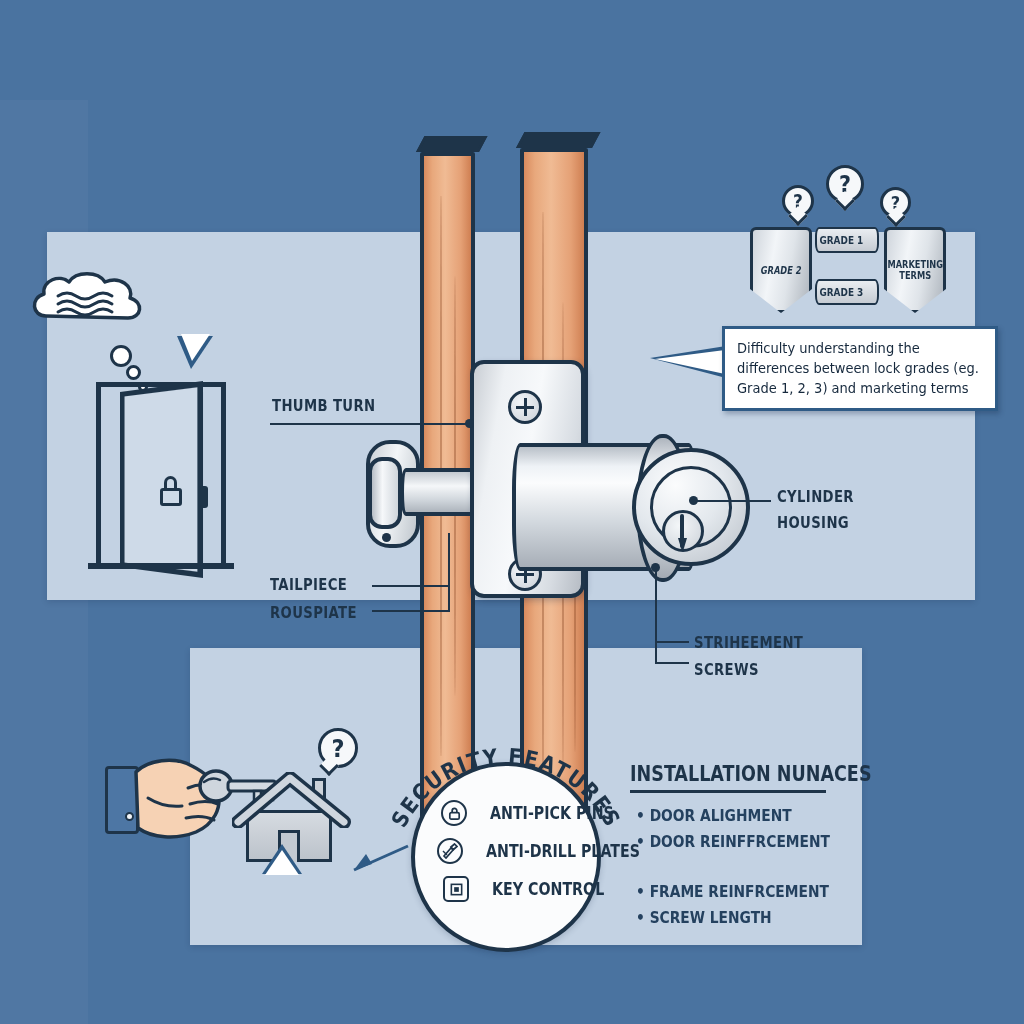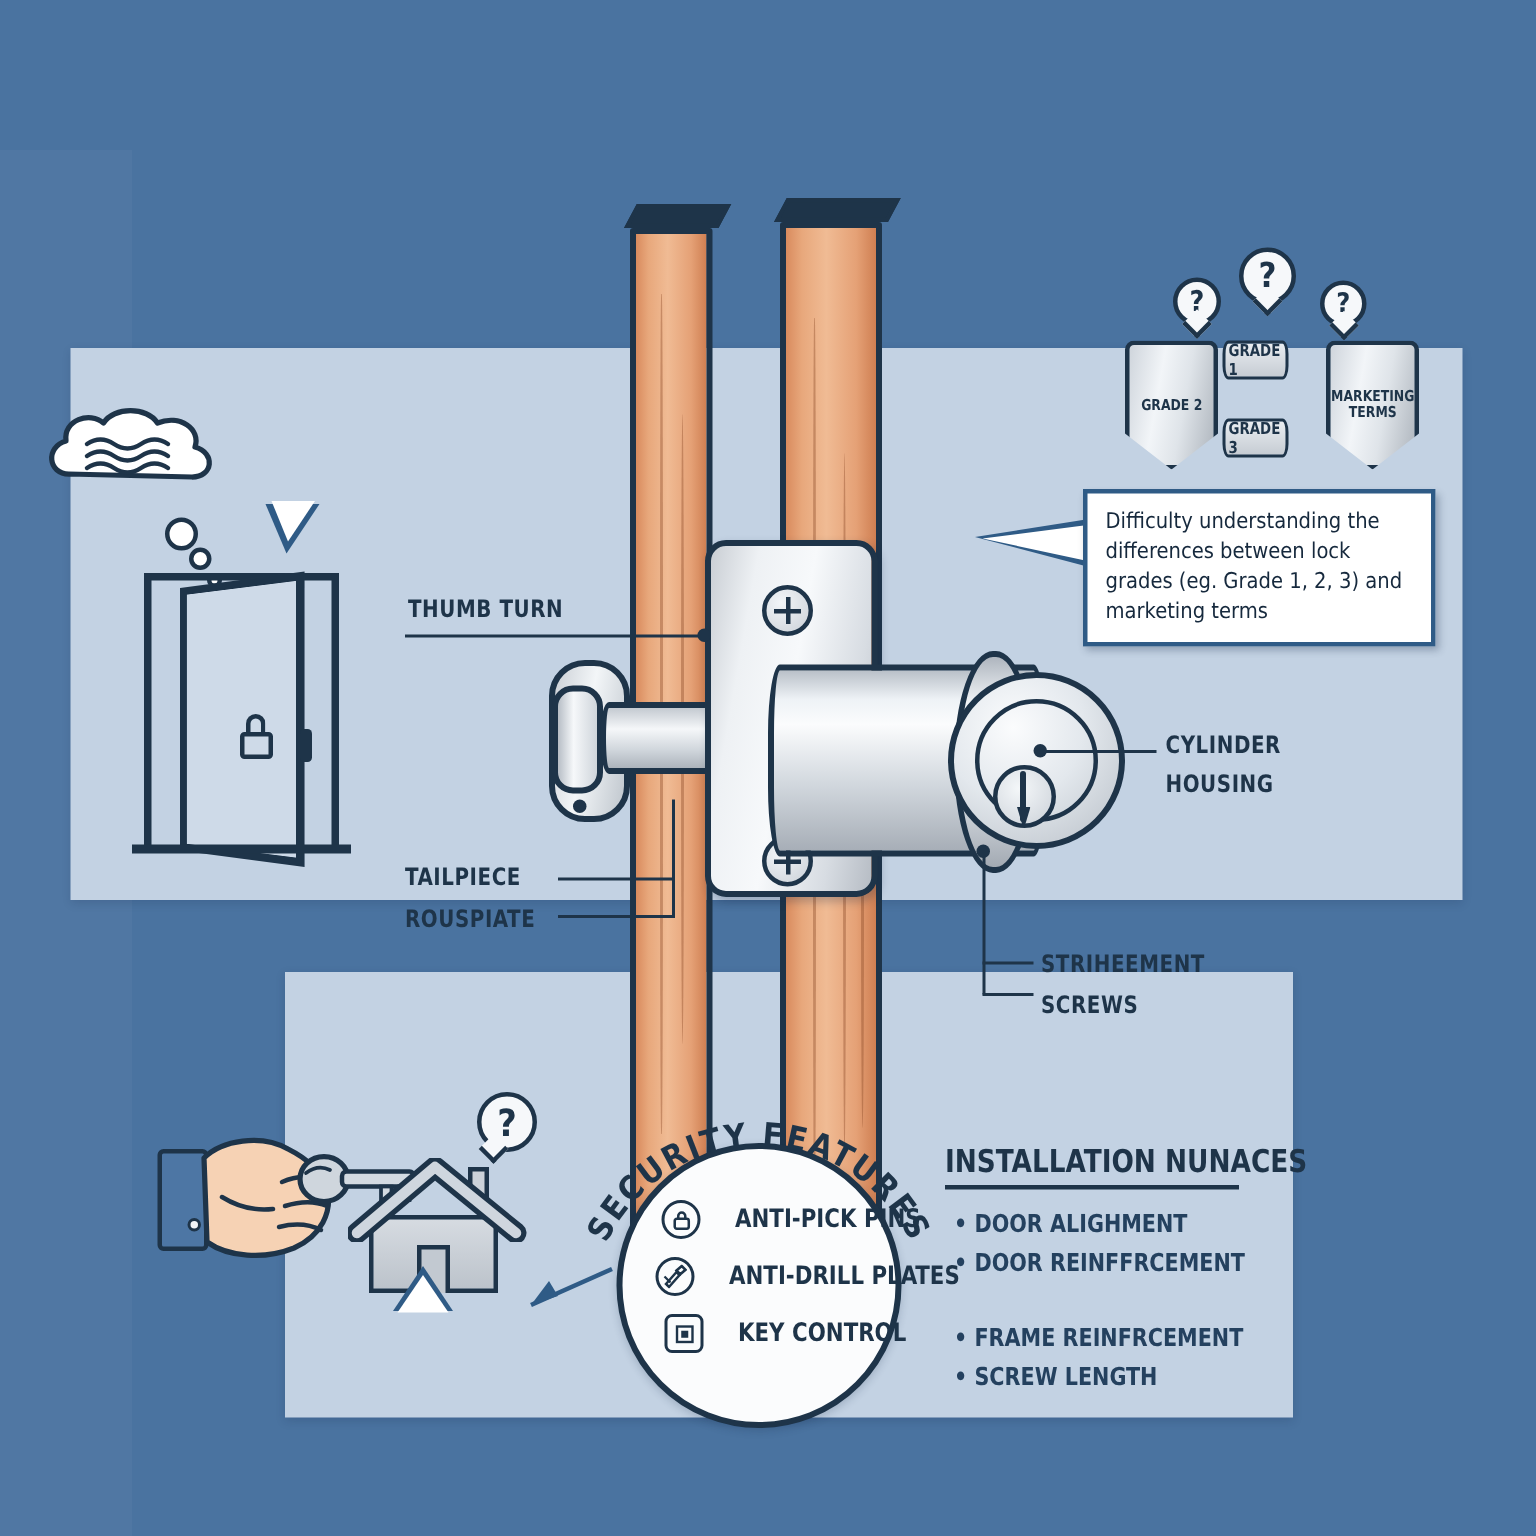--- a/index.html
+++ b/index.html
@@ -186,25 +186,25 @@
     clip-path:polygon(50% 100%,100% 72%,100% 0,0 0,0 72%);
     border-radius:6px;
     display:flex;align-items:center;justify-content:center;
   }
   .shield-wrap{position:absolute;}
   .shield-label{
     font-family:"DejaVu Sans Condensed","Liberation Sans",sans-serif;
     font-weight:bold;font-size:10px;color:#1e3449;text-align:center;
     line-height:11px;transform:scaleX(0.92);
   }
-  #shield-left{left:750px;top:227px;}
+  #shield-left{left:750px;top:227px;font-style:italic;}
   #shield-right{left:884px;top:227px;}
   #stack{left:815px;top:198px;width:64px;}
   .stack-seg{
-    position:relative;width:44px;height:26px;margin-bottom:-3px;
+    position:relative;width:64px;height:26px;margin-bottom:-3px;
     background:linear-gradient(180deg,#e9edf1,#c6ccd3);
     border:2.5px solid #1e3449;box-sizing:border-box;
     border-radius:4px / 9px;
     display:flex;align-items:center;margin-top:29px;
   }
   .stack-seg span{
     font-family:"DejaVu Sans Condensed","Liberation Sans",sans-serif;
     font-weight:bold;font-size:11px;color:#1e3449;transform:scaleX(0.9);
   }
   #stack-tip{
@@ -247,21 +247,21 @@
     left:177px;top:336px;width:0;height:0;
     border-left:14px solid transparent;border-right:22px solid transparent;
     border-top:33px solid #2f5b86;
   }
   #tail-flimsy-in{
     left:181px;top:334px;width:0;height:0;
     border-left:11px solid transparent;border-right:18px solid transparent;
     border-top:27px solid #ffffff;
   }
 
-  #callout-grades{left:722px;top:326px;width:235px;}
+  #callout-grades{left:722px;top:326px;width:276px;}
   #tail-grades{
     left:650px;top:346px;width:0;height:0;
     border-top:12px solid transparent;border-bottom:20px solid transparent;
     border-right:76px solid #2f5b86;
   }
   #tail-grades-in{
     left:655px;top:350px;width:0;height:0;
     border-top:9px solid transparent;border-bottom:15px solid transparent;
     border-right:70px solid #ffffff;
   }

